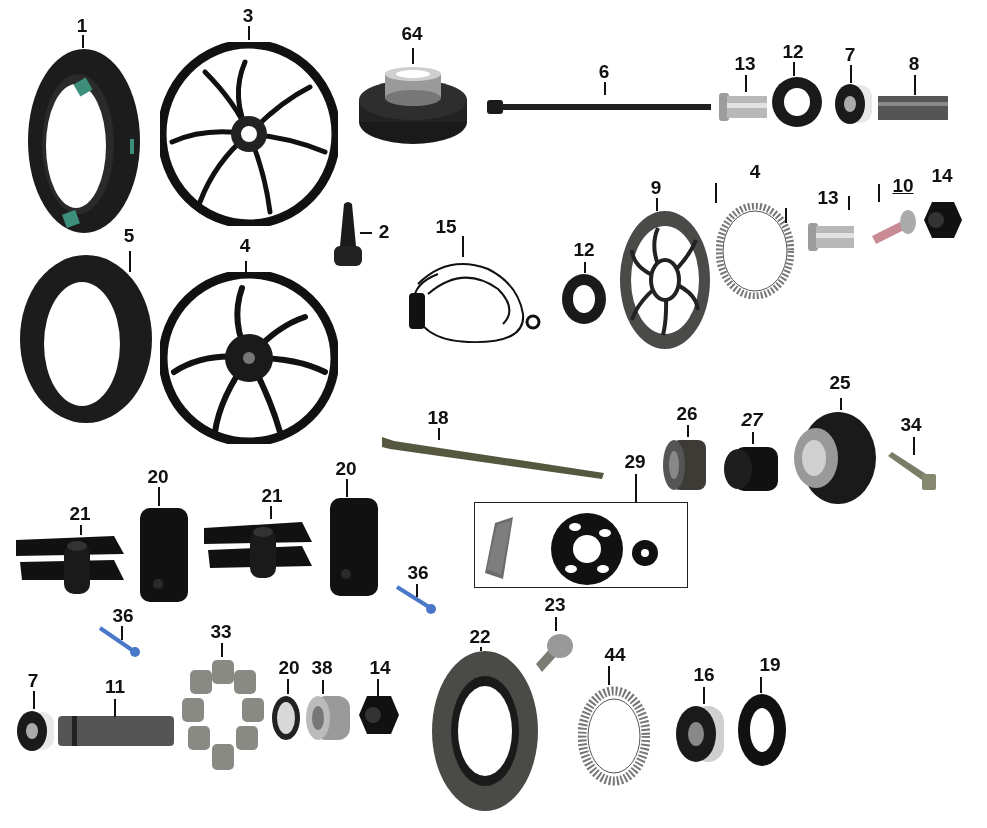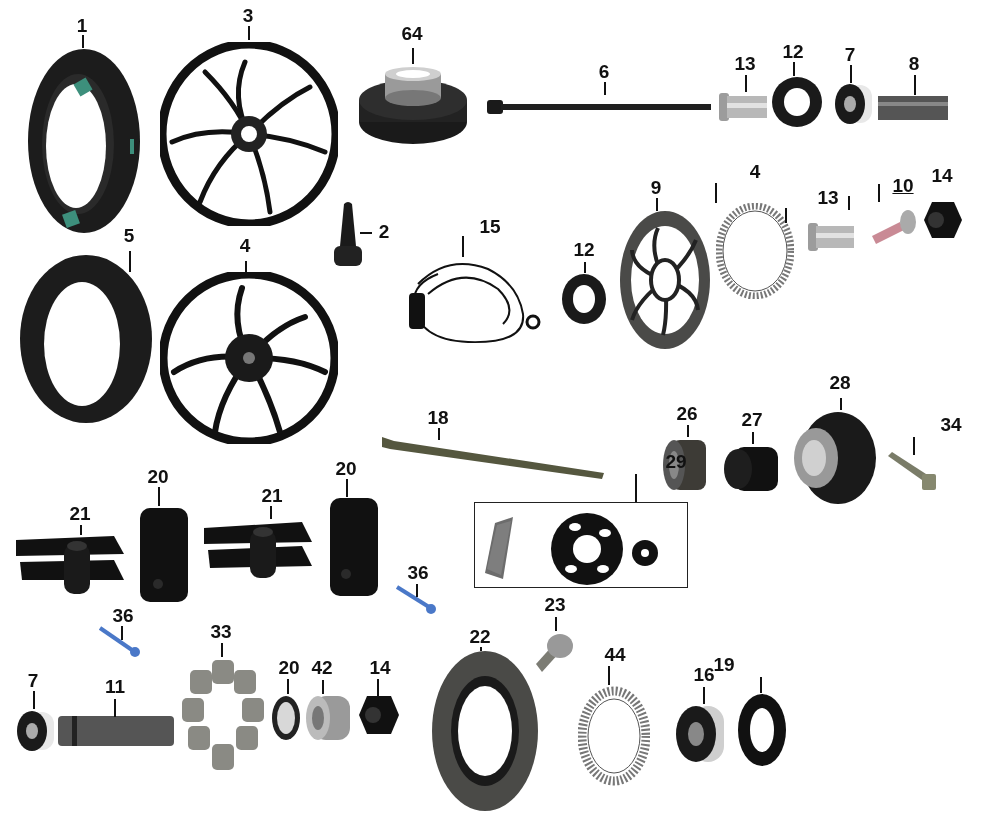--- a/index.html
+++ b/index.html
@@ -404,21 +404,21 @@
       </div>
       <div class="callout">
         <span class="num" style="left: 914px; top: 54px;">8</span>
         <div class="lead" style="left: 914px; top: 75px; width: 1.5px; height: 20px;"></div>
       </div>
       <div class="callout">
         <span class="num" style="left: 384px; top: 222px;">2</span>
         <div class="lead" style="left: 360px; top: 232px; width: 12px; height: 1.5px;"></div>
       </div>
       <div class="callout">
-        <span class="num" style="left: 490px; top: 217px;">15</span>
+        <span class="num" style="left: 446px; top: 217px;">15</span>
         <div class="lead" style="left: 462px; top: 236px; width: 1.5px; height: 21px;"></div>
       </div>
       <div class="callout">
         <span class="num" style="left: 584px; top: 240px;">12</span>
         <div class="lead" style="left: 584px; top: 262px; width: 1.5px; height: 11px;"></div>
       </div>
       <div class="callout">
         <span class="num" style="left: 656px; top: 178px;">9</span>
         <div class="lead" style="left: 656px; top: 198px; width: 1.5px; height: 13px;"></div>
       </div>
@@ -448,33 +448,33 @@
       </div>
       <div class="callout">
         <span class="num" style="left: 438px; top: 408px;">18</span>
         <div class="lead" style="left: 438px; top: 428px; width: 1.5px; height: 12px;"></div>
       </div>
       <div class="callout">
         <span class="num" style="left: 687px; top: 404px;">26</span>
         <div class="lead" style="left: 687px; top: 425px; width: 1.5px; height: 12px;"></div>
       </div>
       <div class="callout">
-        <span class="num" style="left: 752px; top: 410px;">27</span>
+        <span class="num" style="left: 752px; top: 410px; font-style: italic;">27</span>
         <div class="lead" style="left: 752px; top: 432px; width: 1.5px; height: 12px;"></div>
       </div>
       <div class="callout">
-        <span class="num" style="left: 840px; top: 373px;">28</span>
+        <span class="num" style="left: 840px; top: 373px;">25</span>
         <div class="lead" style="left: 840px; top: 398px; width: 1.5px; height: 12px;"></div>
       </div>
       <div class="callout">
-        <span class="num" style="left: 951px; top: 415px;">34</span>
+        <span class="num" style="left: 911px; top: 415px;">34</span>
         <div class="lead" style="left: 913px; top: 437px; width: 1.5px; height: 18px;"></div>
       </div>
       <div class="callout">
-        <span class="num" style="left: 635px; top: 452px; margin-left: 41px;">29</span>
+        <span class="num" style="left: 635px; top: 452px;">29</span>
         <div class="lead" style="left: 635px; top: 474px; width: 1.5px; height: 28px;"></div>
       </div>
       <div class="callout">
         <span class="num" style="left: 158px; top: 467px;">20</span>
         <div class="lead" style="left: 158px; top: 487px; width: 1.5px; height: 19px;"></div>
       </div>
       <div class="callout">
         <span class="num" style="left: 80px; top: 504px;">21</span>
         <div class="lead" style="left: 80px; top: 525px; width: 1.5px; height: 10px;"></div>
       </div>
@@ -504,21 +504,21 @@
       </div>
       <div class="callout">
         <span class="num" style="left: 115px; top: 677px;">11</span>
         <div class="lead" style="left: 114px; top: 699px; width: 1.5px; height: 18px;"></div>
       </div>
       <div class="callout">
         <span class="num" style="left: 289px; top: 658px;">20</span>
         <div class="lead" style="left: 287px; top: 679px; width: 1.5px; height: 15px;"></div>
       </div>
       <div class="callout">
-        <span class="num" style="left: 322px; top: 658px;">42</span>
+        <span class="num" style="left: 322px; top: 658px;">38</span>
         <div class="lead" style="left: 322px; top: 680px; width: 1.5px; height: 14px;"></div>
       </div>
       <div class="callout">
         <span class="num" style="left: 380px; top: 658px;">14</span>
         <div class="lead" style="left: 377px; top: 679px; width: 1.5px; height: 18px;"></div>
       </div>
       <div class="callout">
         <span class="num" style="left: 480px; top: 627px;">22</span>
         <div class="lead" style="left: 480px; top: 647px; width: 1.5px; height: 4px;"></div>
       </div>
@@ -528,18 +528,18 @@
       </div>
       <div class="callout">
         <span class="num" style="left: 615px; top: 645px;">44</span>
         <div class="lead" style="left: 608px; top: 666px; width: 1.5px; height: 19px;"></div>
       </div>
       <div class="callout">
         <span class="num" style="left: 704px; top: 665px;">16</span>
         <div class="lead" style="left: 703px; top: 687px; width: 1.5px; height: 17px;"></div>
       </div>
       <div class="callout">
-        <span class="num" style="left: 724px; top: 655px;">19</span>
+        <span class="num" style="left: 770px; top: 655px;">19</span>
         <div class="lead" style="left: 760px; top: 677px; width: 1.5px; height: 16px;"></div>
       </div>
     </div>
 
 </div>
 
 </body></html>

